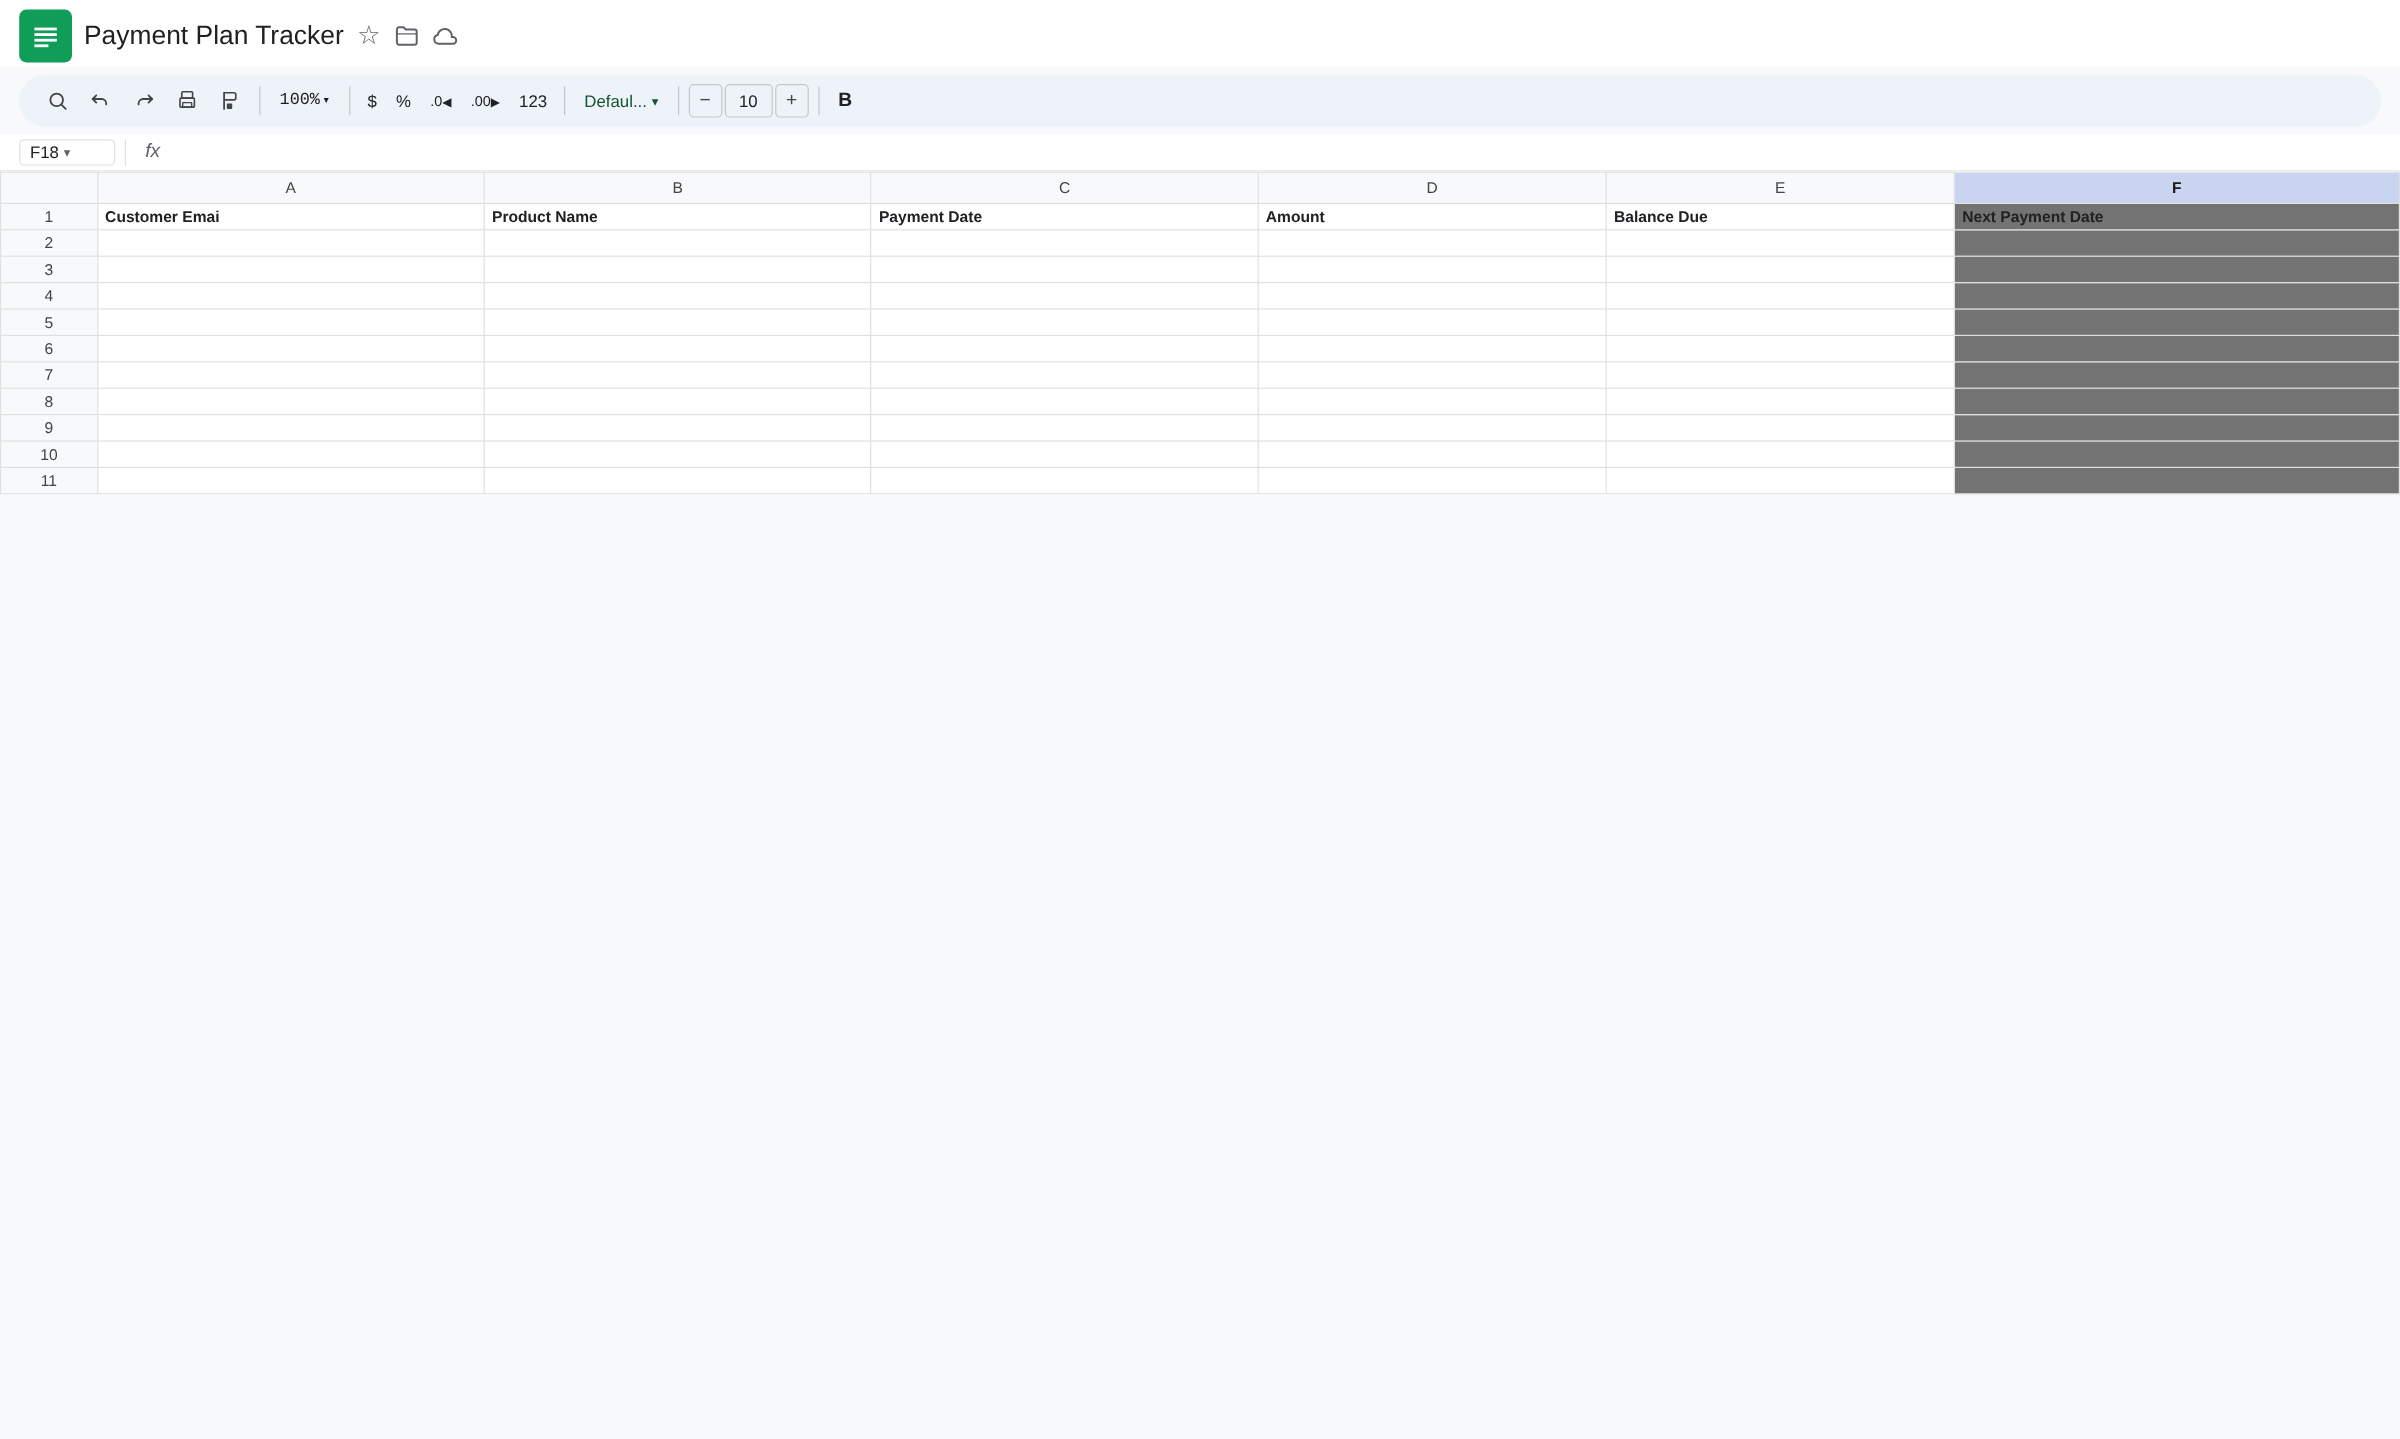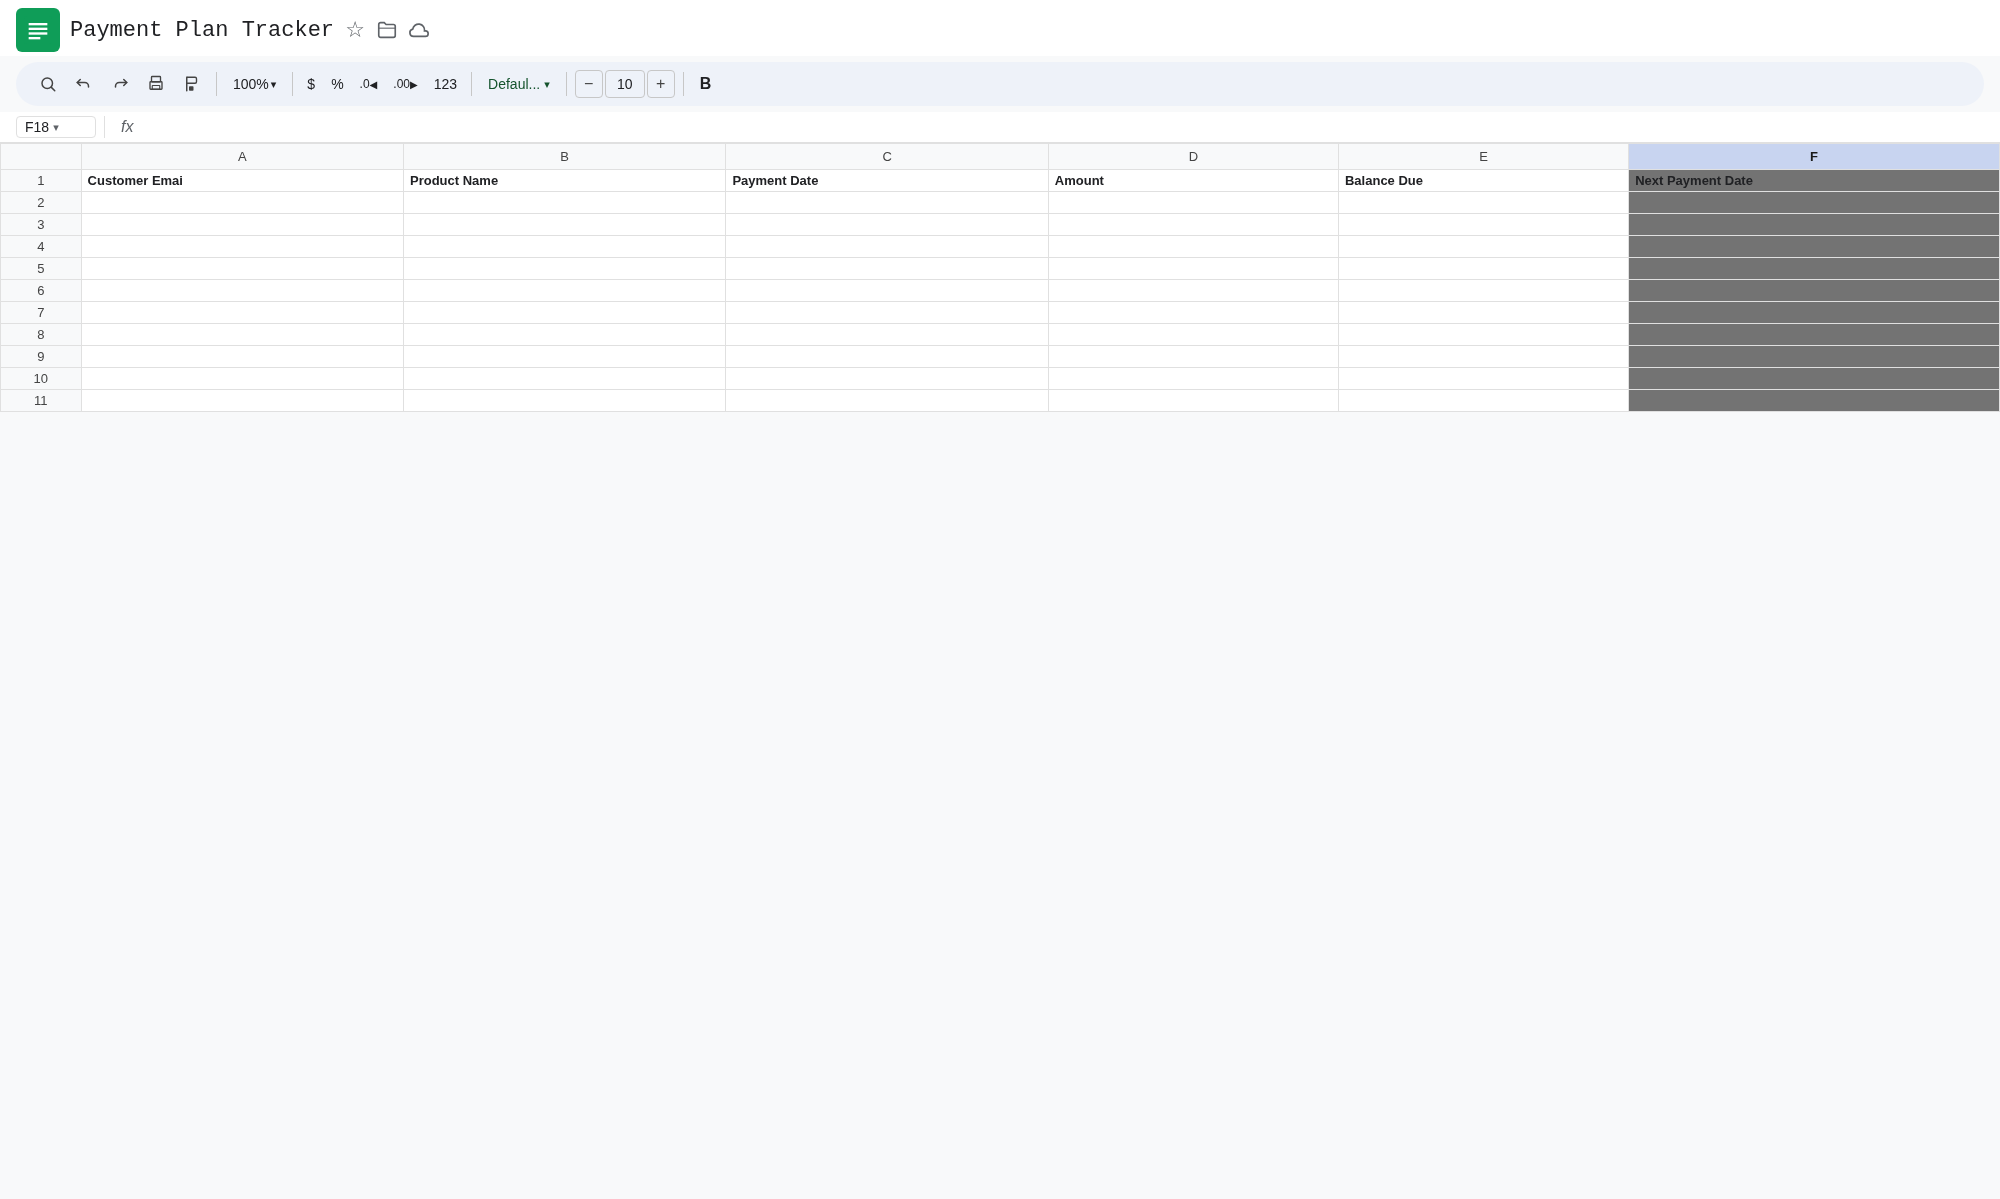--- a/index.html
+++ b/index.html
@@ -19,21 +19,21 @@
       border-radius: 6px;
       display: flex; align-items: center; justify-content: center;
       flex-shrink: 0;
     }
     #app-icon svg { width: 28px; height: 28px; }
     #title-menu-area { display: flex; flex-direction: column; gap: 2px; }
     #doc-title {
       font-size: 22px; font-weight: 400; color: #202124;
       display: flex; align-items: center; gap: 10px;
     }
-    #doc-title-text { font-size: 22px; font-weight: 400; font-family: Liberation Mono, monospace; }
+    #doc-title-text { font-size: 22px; font-weight: 400; }
     .title-icon { width: 22px; height: 22px; display: inline-flex; align-items: center; justify-content: center; cursor: pointer; color: #5f6368; }
     #menu-bar {
       display: flex; gap: 2px; align-items: center;
     }
     .menu-item {
       padding: 4px 10px;
       font-size: 14px;
       color: #202124;
       cursor: pointer;
       border-radius: 4px;
@@ -59,20 +59,21 @@
       border: none; background: none;
     }
     .toolbar-divider { width: 1px; height: 24px; background: #c7c7c7; margin: 0 4px; }
     .toolbar-zoom {
       display: flex; align-items: center; gap: 2px;
       padding: 2px 8px;
       border-radius: 4px;
       cursor: pointer;
       font-size: 14px;
       color: #202124;
+      font-family: Liberation Mono, monospace;
     }
     .toolbar-currency, .toolbar-percent, .toolbar-decimal, .toolbar-decimal2, .toolbar-123 {
       padding: 4px 6px;
       border-radius: 4px;
       cursor: pointer;
       font-size: 14px;
       color: #202124;
       border: none; background: none;
     }
     .toolbar-font-selector {

